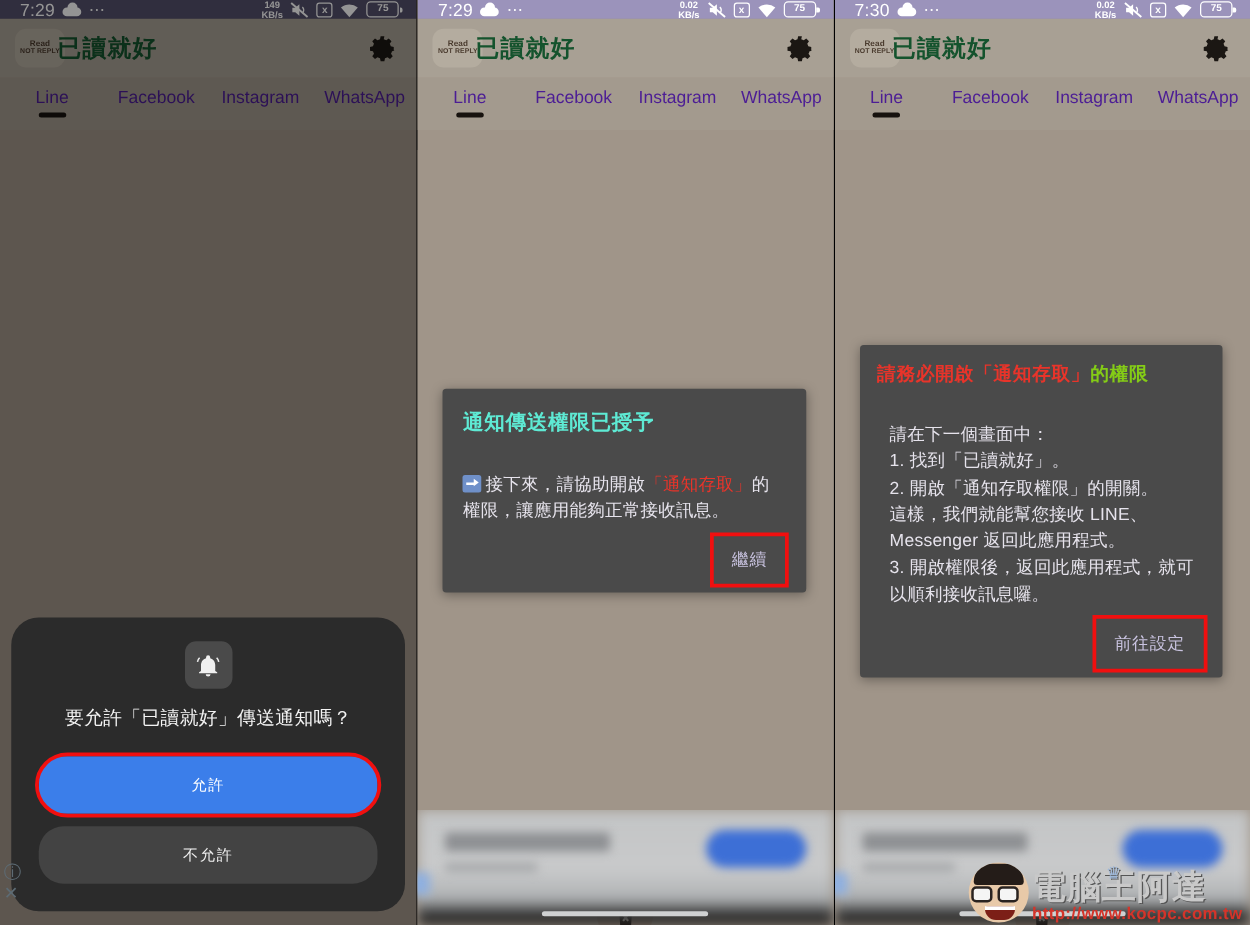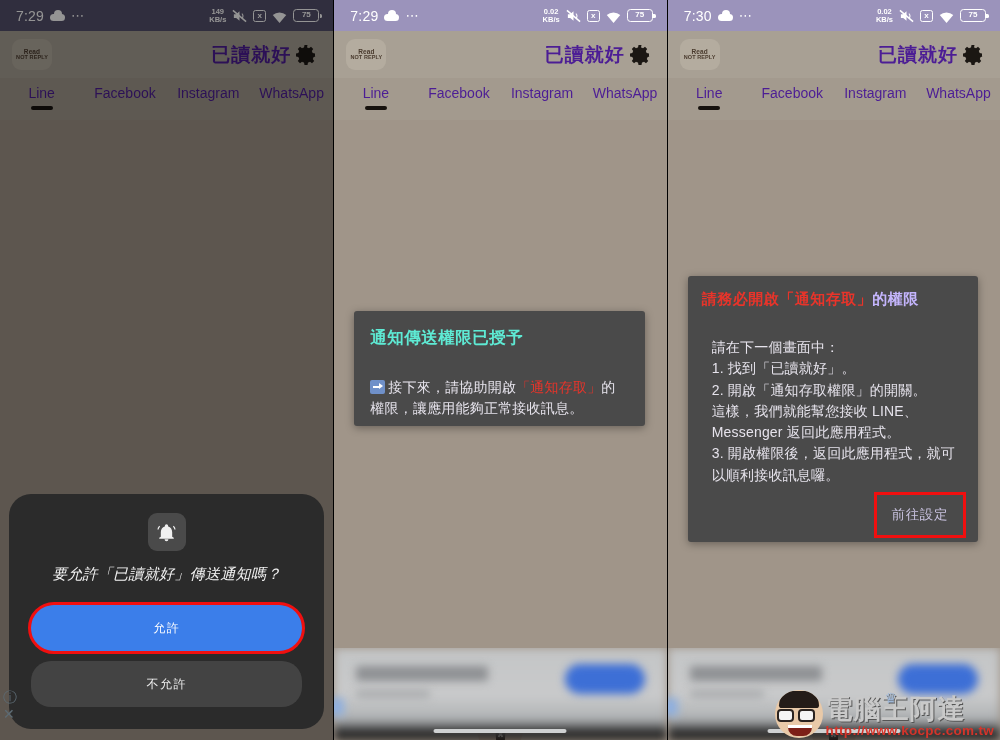--- a/index.html
+++ b/index.html
@@ -36,21 +36,21 @@
   .scrim {
     position: absolute; inset: 0;
     background: rgba(0,0,0,0.42);
     z-index: 40;
     pointer-events: none;
   }
 
   
   .statusbar {
     position: relative;
-    height: 31px;
+    height: 15px;
     background: #54506b;
     display: flex;
     align-items: center;
     justify-content: space-between;
     padding: 0 14px 0 16px;
     color: #ffffff;
     z-index: 5;
   }
   .panel.p2 .statusbar, .panel.p3 .statusbar { background: #9b93bb; }
   .sb-left { display: flex; align-items: center; gap: 6px; }
@@ -96,22 +96,22 @@
     width: 40px; height: 31px;
     border-radius: 9px;
     background: #b4ac9f;
     display: flex; flex-direction: column;
     align-items: center; justify-content: center;
     line-height: 1;
   }
   .brand-l1 { font-size: 6.5px; font-weight: 700; color: #4a3b2e; letter-spacing: .1px;}
   .brand-l2 { font-size: 5.5px; font-weight: 700; color: #4a3b2e; letter-spacing: .1px;}
   .app-title {
-    flex: 1; text-align: right;
-    font-size: 19px; font-weight: 600; color: #4c1d95;
+    flex: 1; text-align: left;
+    font-size: 19px; font-weight: 600; color: #14532d;
     letter-spacing: 1px;
     margin-left: -6px;
   }
   .gear-btn { width: 30px; height: 30px; display:flex; align-items:center; justify-content:center;}
 
   
   .tabs {
     position: relative;
     height: 42px;
     background: #a39a8e;
@@ -158,21 +158,21 @@
   .toast.t3 { left: 20px; right: 22px; top: 156px; padding: 14px 14px 6px 14px; }
 
   .toast-title {
     font-size: 16.5px;
     font-weight: 600;
     color: #5eead4;
     margin-bottom: 3px;
     letter-spacing: .5px;
   }
   .toast-title.warn { color: #e8342a; font-size: 15px; margin-bottom: 10px; }
-  .toast-title.warn .tail { color: #c4b5fd; }
+  .toast-title.warn .tail { color: #84cc16; }
 
   .toast-body {
     font-size: 14px;
     line-height: 1.52;
     color: #e6e3ec;
     letter-spacing: .2px;
     margin-top: 28px;
   }
   .arrow-emoji {
     display: inline-block;
@@ -281,21 +281,20 @@
     background: #4a4a4a;
     margin: 0 auto 14px auto;
     display: flex; align-items: center; justify-content: center;
   }
   .sys-q {
     font-size: 15px;
     color: #f3f3f3;
     text-align: center;
     letter-spacing: .3px;
     margin-bottom: 21px;
-    font-style: italic;
   }
   .sys-btn {
     display: block; width: 100%;
     height: 46px;
     border-radius: 20px;
     font-size: 12px;
     font-family: inherit;
     border: none;
     letter-spacing: 1.5px;
     cursor: pointer;
@@ -518,20 +517,23 @@
         <div class="tab">Instagram</div>
         <div class="tab">WhatsApp</div>
       </div>
 
       <div class="body-area">
 
         <div class="toast t2">
           <div class="toast-title">通知傳送權限已授予</div>
           <div class="toast-body">
             <span class="arrow-emoji"></span><span>接下來，請協助開啟</span><span class="hl-red">「通知存取」</span><span>的權限，讓應用能夠正常接收訊息。</span>
+          </div>
+          <div class="toast-actions">
+            <button class="toast-btn">繼續</button>
           </div>
         </div>
 
         <div class="trash-circle">
           <svg viewBox="0 0 24 24" width="22" height="22">
               <path fill="#241a14" d="M8.5 2.5h7l.8 1.6H19V6H5V4.1h2.7zM6.3 7.3h11.4l-.9 13.1a1.6 1.6 0 0 1-1.6 1.5H8.8a1.6 1.6 0 0 1-1.6-1.5z"></path>
               <path stroke="#e8e2da" stroke-width="1.9" d="M9.8 11.6l4.4 5.5M14.2 11.6l-4.4 5.5"></path>
             </svg>
         </div>
 

